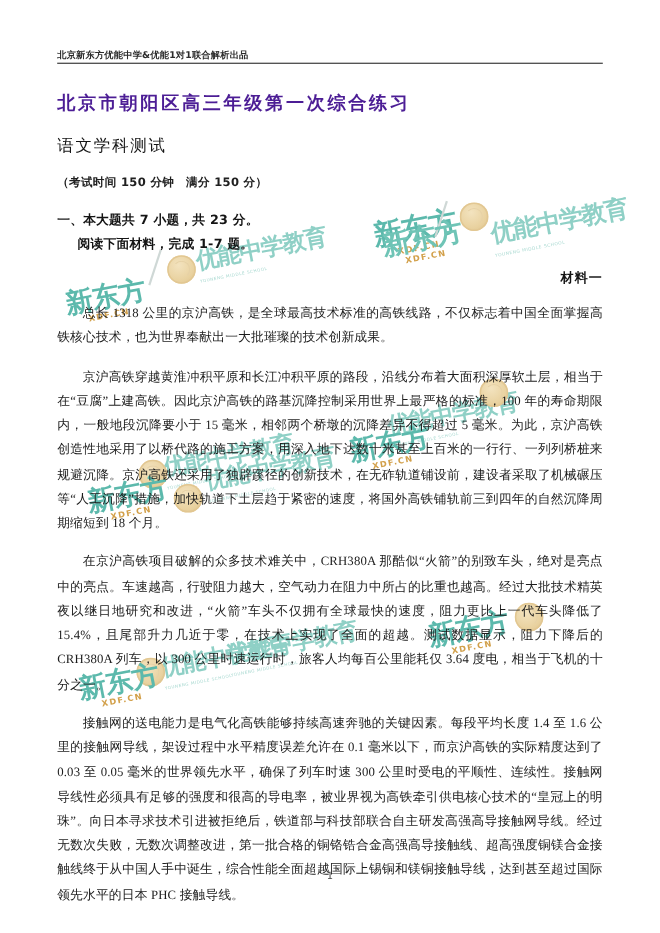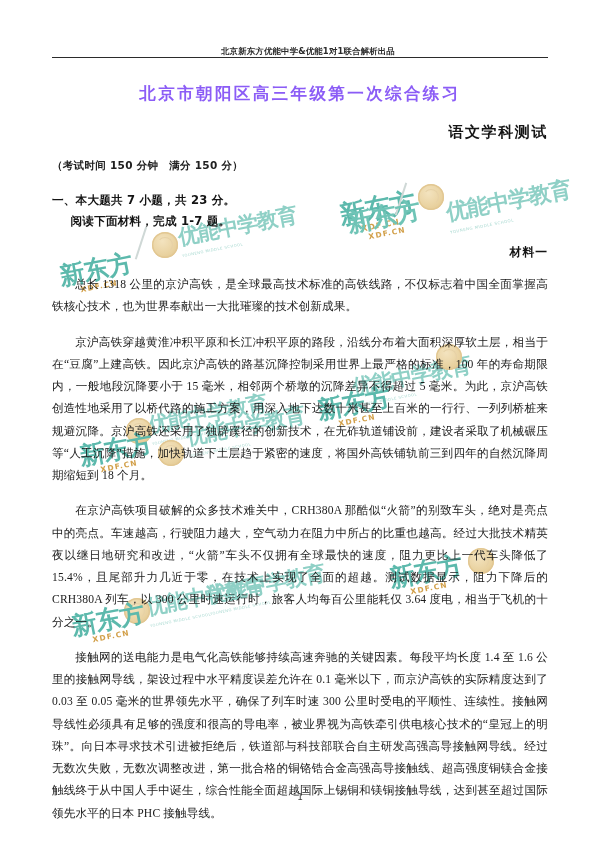--- a/index.html
+++ b/index.html
@@ -24,21 +24,21 @@
     padding: 0;
     background: #fff;
   }
 
   
   .running-header {
     position: absolute;
     top: 40px;
     left: 52px;
     right: 36px;
-    text-align: center;
+    text-align: left;
   }
   .running-header .hdr-text {
     display: inline-block;
     font-family: "DejaVu Sans", "Liberation Sans", sans-serif;
     font-size: 8.4px;
     font-weight: bold;
     letter-spacing: .2px;
     color: #2b2b2b;
     line-height: 1.1;
     padding-bottom: 3px;
@@ -55,33 +55,32 @@
   
   .content {
     position: absolute;
     top: 68px;
     left: 52px;
     width: 496px;
     z-index: 3;
   }
 
   .doc-title {
-    text-align: center;
     font-size: 16.5px;
     letter-spacing: 2.4px;
     font-family: "Liberation Serif", "DejaVu Serif", serif;
-    color: #8b5cf6;
+    color: #4c1d95;
     margin: 14px 0 0 0;
     line-height: 1.4;
   }
   .doc-subtitle {
-    text-align: right;
+    text-align: left;
     font-family: "DejaVu Sans", "Liberation Sans", sans-serif;
     font-size: 15px;
-    font-weight: bold;
+    font-weight: normal;
     letter-spacing: 1.6px;
     margin: 18px 0 0 0;
     color: #151515;
   }
   .doc-meta {
     font-family: "DejaVu Sans", "Liberation Sans", sans-serif;
     font-size: 10.5px;
     font-weight: bold;
     letter-spacing: .3px;
     margin: 17px 0 0 0;

